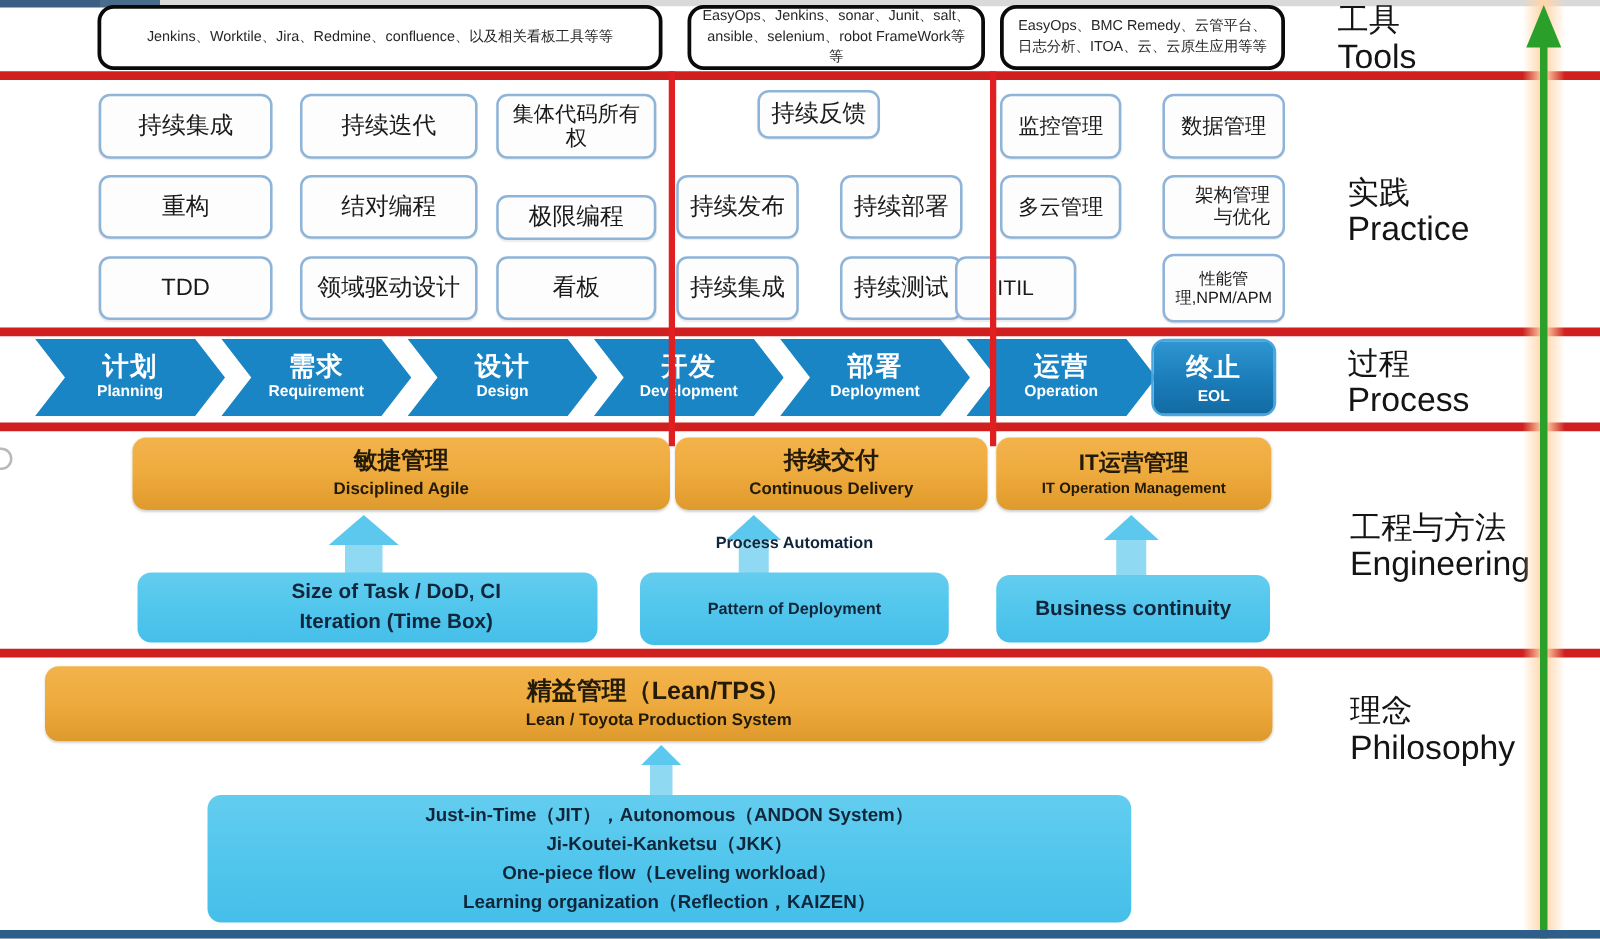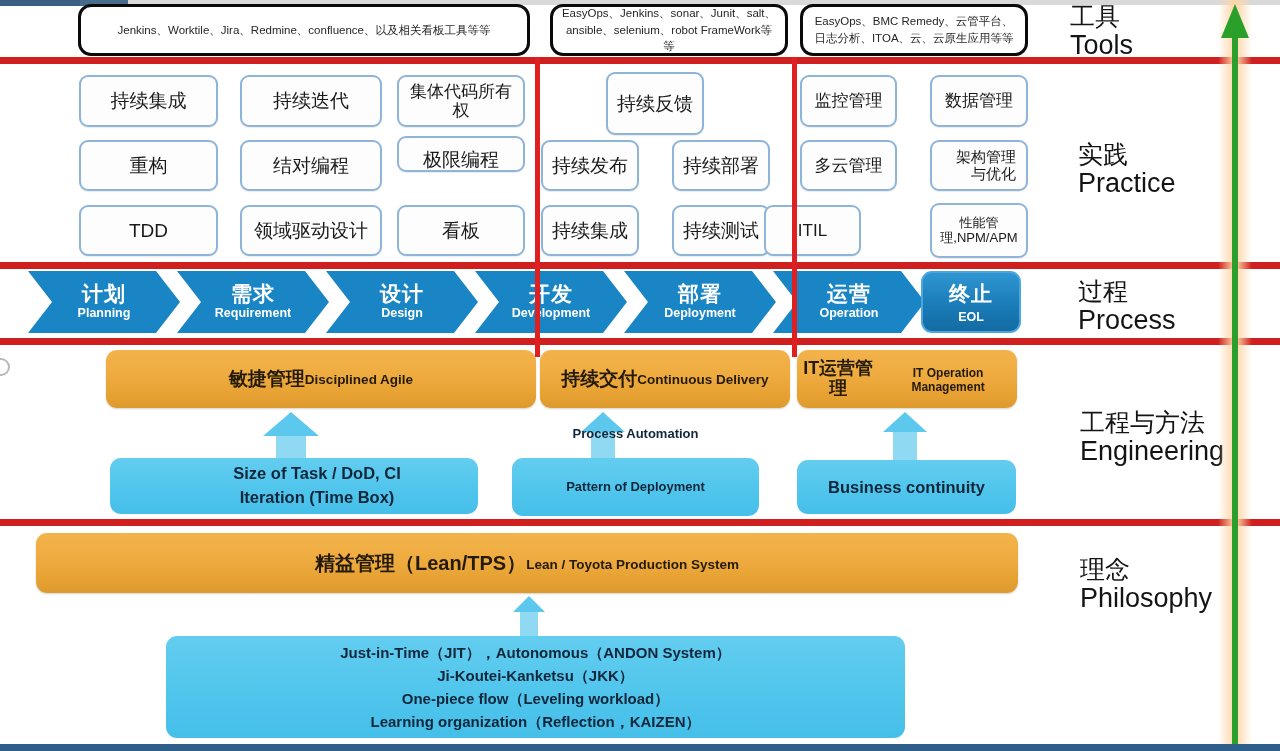--- a/index.html
+++ b/index.html
@@ -65,21 +65,21 @@
     display:flex; flex-direction:column; align-items:center; justify-content:center;
     color:#fff; text-align:center;
   }
   .eolbox .cn { font-size:21px; font-weight:bold; letter-spacing:1px; }
   .eolbox .ce { font-size:12.5px; font-weight:bold; margin-top:2px; }
 
   
   .obar {
     position:absolute; border-radius:11px;
     background: linear-gradient(to bottom, #f3b34b 0%, #eeab3f 45%, #e7a233 75%, #dd9a2d 100%);
-    display:flex; flex-direction:row; align-items:center; justify-content:center;
+    display:flex; flex-direction:column; align-items:center; justify-content:center;
     text-align:center; color:#241a08;
     box-shadow: 0 1px 2px rgba(0,0,0,0.18);
   }
   .obar .zh { font-weight:bold; line-height:1.1; }
   .obar .en { font-weight:bold; line-height:1.2; }
 
   
   .cbox {
     position:absolute; border-radius:11px;
     background: linear-gradient(to bottom, #63cdef 0%, #52c6ed 50%, #45bfe9 100%);
@@ -133,35 +133,35 @@
   <div class="pbox med" style="left:397px; top:75px; width:128px; height:52px; padding:0 6px;">
     <span>集体代码所有权</span>
     </div>
 
   <div class="pbox" style="left:79px; top:140px; width:139px; height:51px;">
     <span>重构</span>
     </div>
   <div class="pbox" style="left:240px; top:140px; width:142px; height:51px;">
     <span>结对编程</span>
     </div>
-  <div class="pbox" style="left:397px; top:136px; width:128px; height:36px;align-items:flex-end;">
+  <div class="pbox" style="left:397px; top:156px; width:128px; height:36px;">
     <span>极限编程</span>
     </div>
 
   <div class="pbox" style="left:79px; top:205px; width:139px; height:51px;">
     <span>TDD</span>
     </div>
   <div class="pbox" style="left:240px; top:205px; width:142px; height:51px;">
     <span>领域驱动设计</span>
     </div>
   <div class="pbox" style="left:397px; top:205px; width:128px; height:51px;">
     <span>看板</span>
     </div>
 
-  <div class="pbox" style="left:606px; top:72px; width:98px; height:63px;">
+  <div class="pbox" style="left:606px; top:72px; width:98px; height:39px;">
     <span>持续反馈</span>
     </div>
   <div class="pbox" style="left:541px; top:140px; width:98px; height:51px;">
     <span>持续发布</span>
     </div>
   <div class="pbox" style="left:672px; top:140px; width:98px; height:51px;">
     <span>持续部署</span>
     </div>
   <div class="pbox" style="left:541px; top:205px; width:98px; height:51px;">
     <span>持续集成</span>

